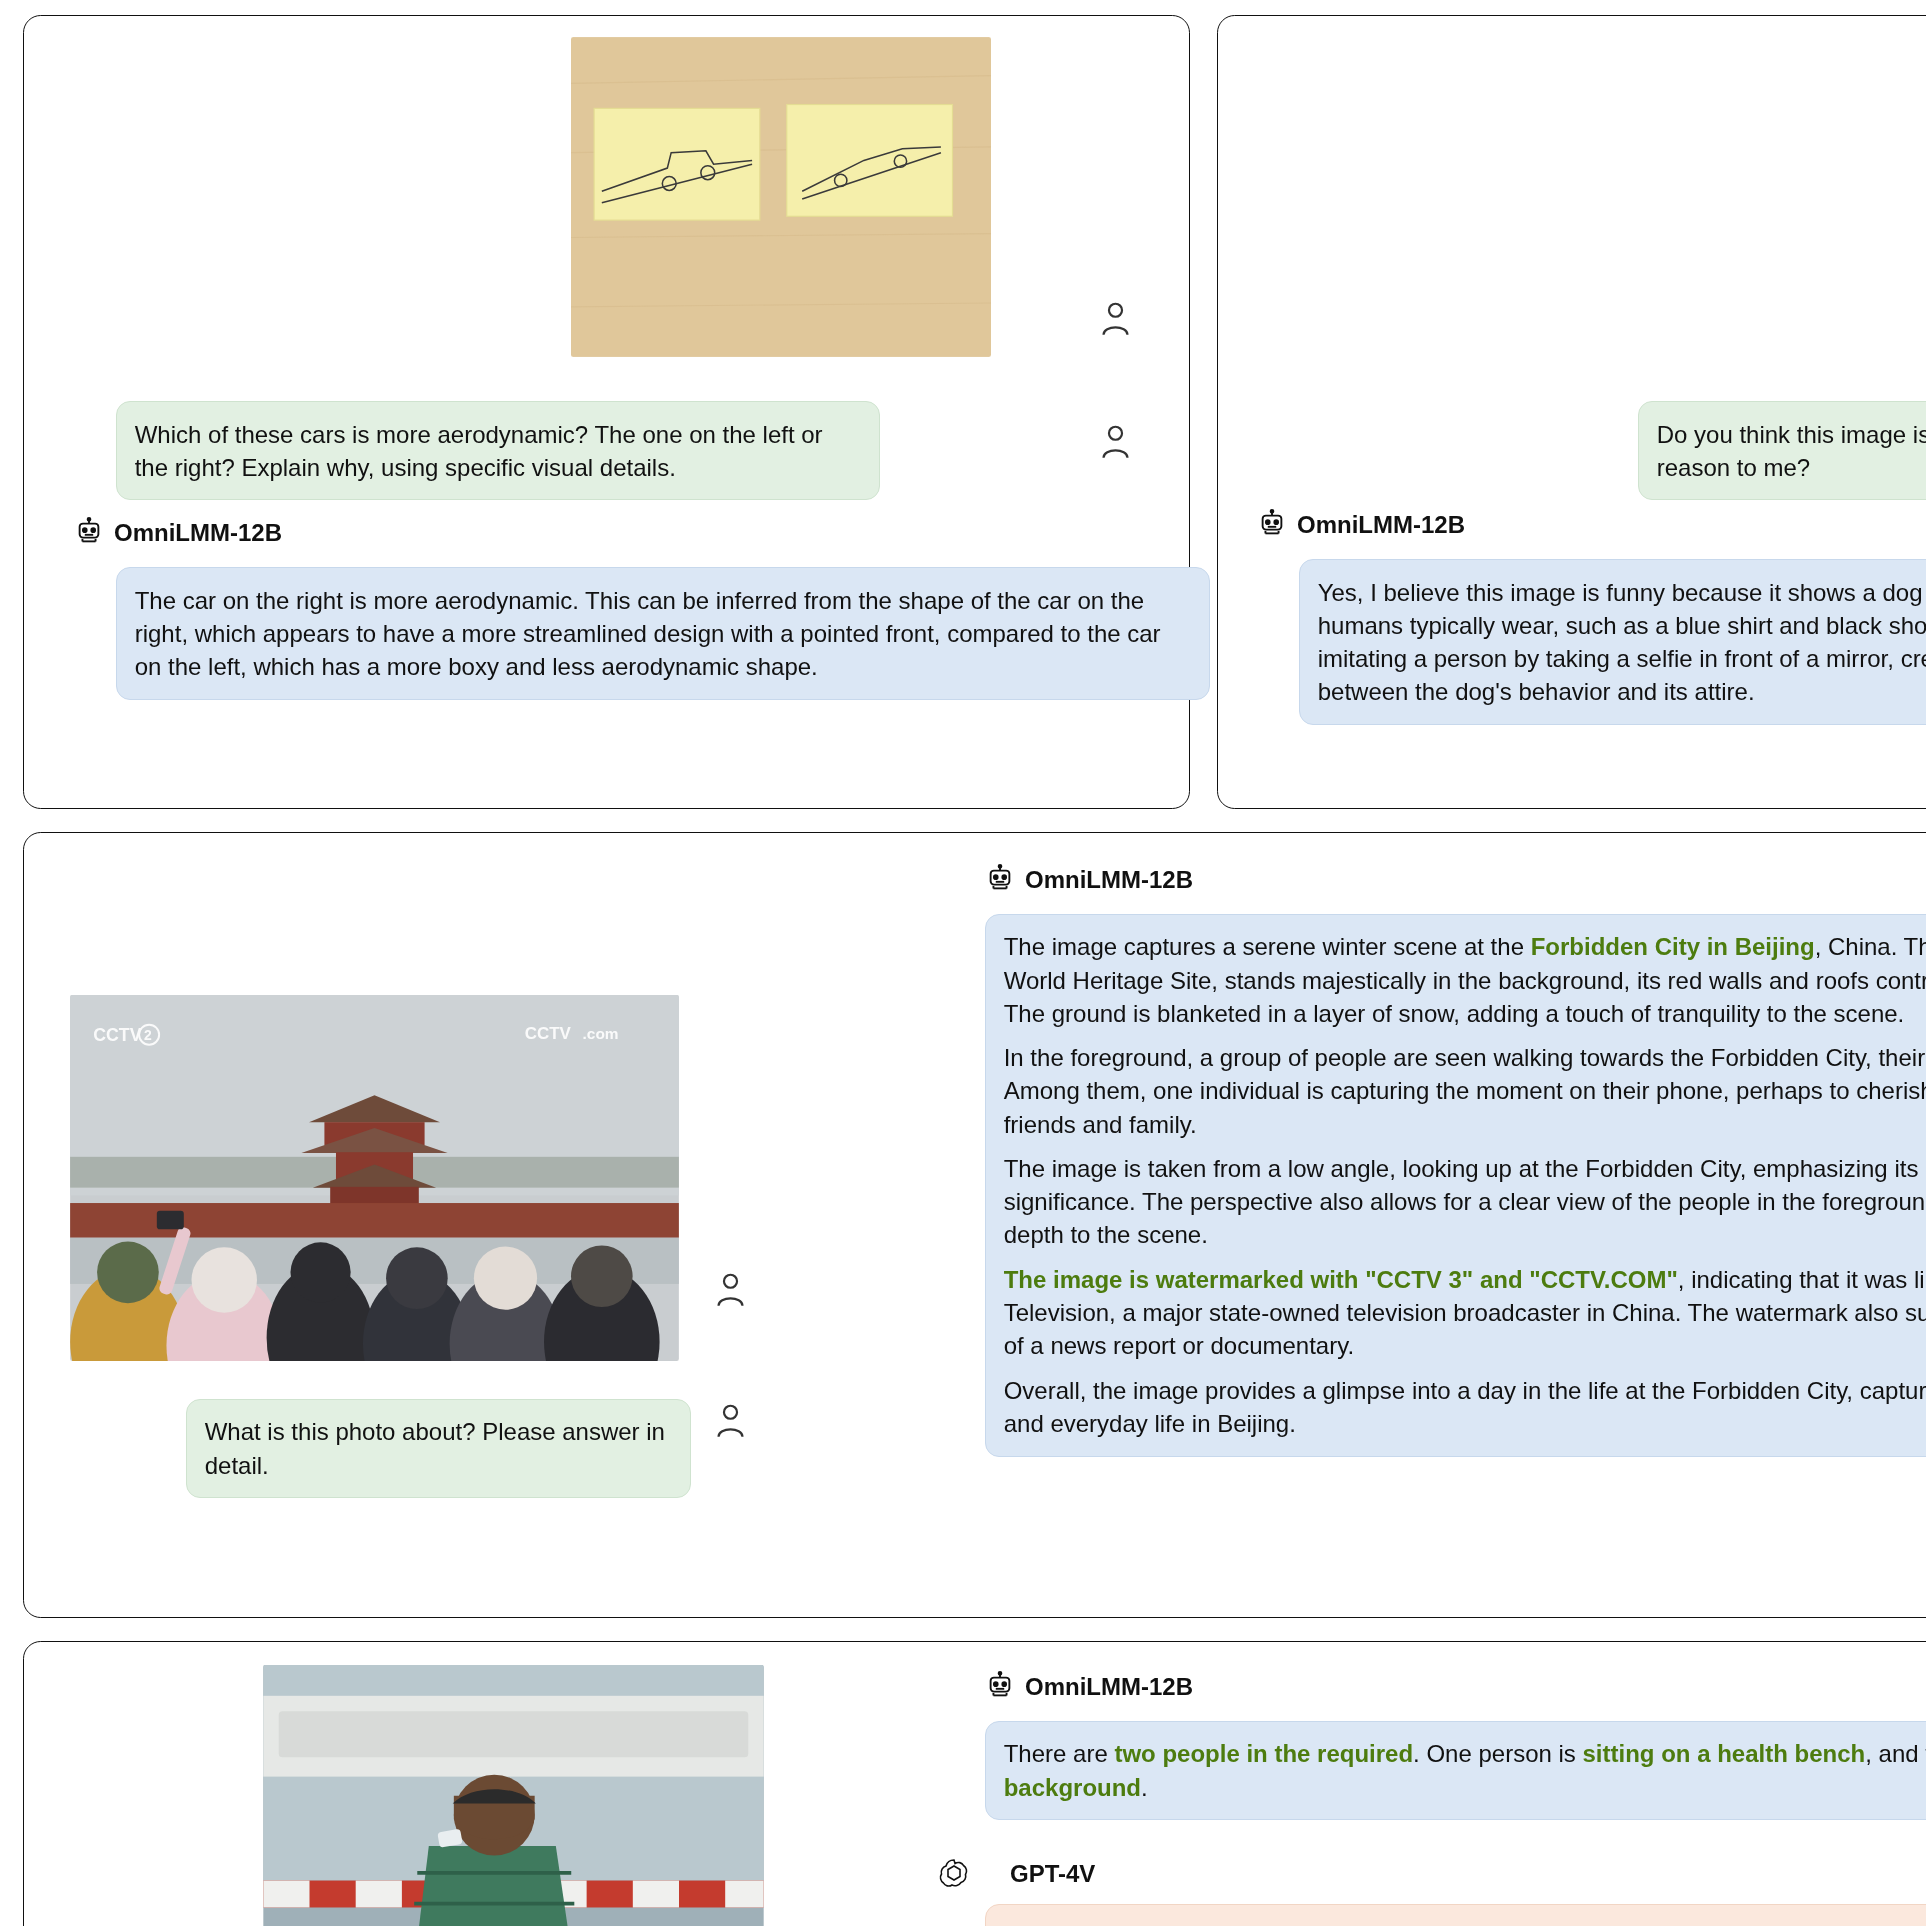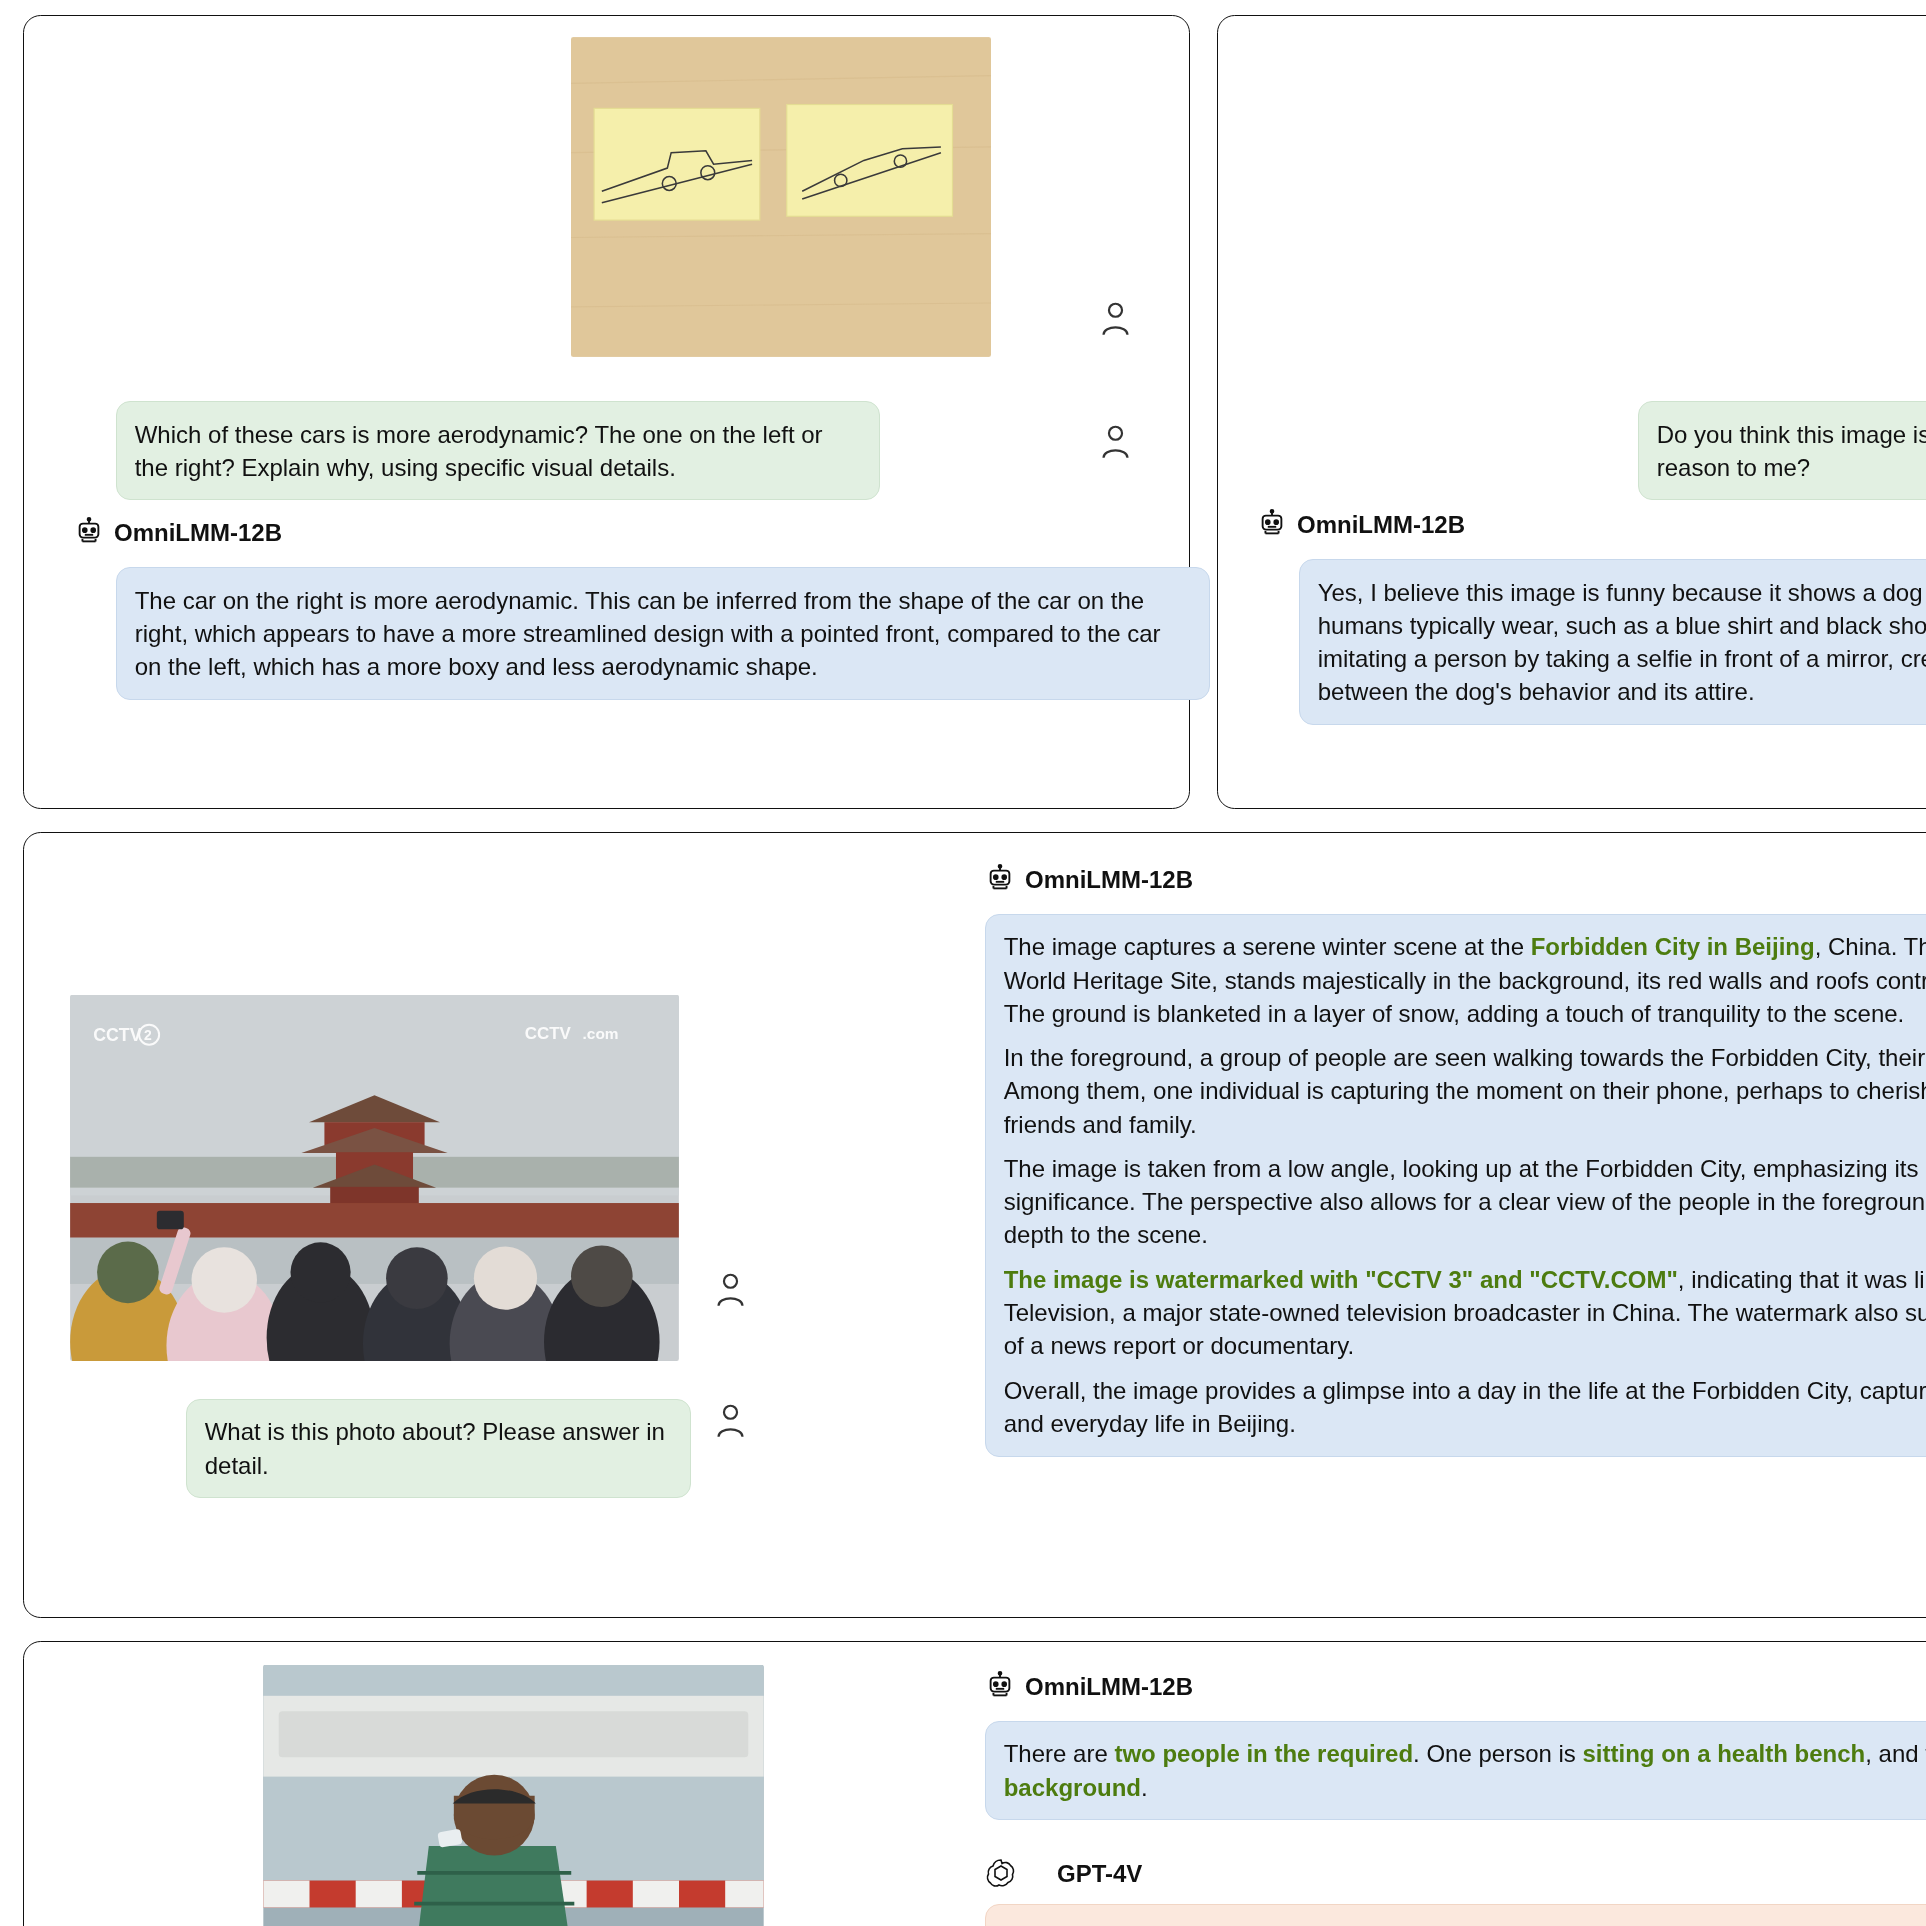--- a/index.html
+++ b/index.html
@@ -326,21 +326,21 @@
         <path d="M18 52 L46 52"></path>
         <path d="M18 52 L18 47 M46 52 L46 47"></path>
       </svg>
       <span>OmniLMM-12B</span>
     </div>
 
     <div style="position:absolute; left:961px; top:79px; width:1333px;" class="bubble model" id="bench-omni-answer">
     <p><span>There are </span><span class="hl-green">two people in the required</span><span>. One person is </span><span class="hl-green">sitting on a health bench</span><span>, and the other person is </span><span class="hl-green">walking in the background</span><span>.</span></p>
       </div>
 
-    <div class="speaker" style="position:absolute; left:961px; top:214px;gap:40px;">
+    <div class="speaker" style="position:absolute; left:914px; top:214px;gap:40px;">
       <svg class="gpt-ico" viewBox="0 0 64 64" fill="none" stroke="#111" stroke-width="3.2">
         <path d="M32 8 C24 8 18 13 16 20 C9 22 5 29 7 36 C3 42 5 50 11 54 C14 60 22 62 28 58 C34 61 42 59 46 53 C53 51 57 44 55 37 C59 31 57 23 51 19 C48 13 40 11 34 15 Z"></path>
         <path d="M32 20 L44 27 L44 41 L32 48 L20 41 L20 27 Z"></path>
       </svg>
       <span>GPT-4V</span>
     </div>
 
     <div style="position:absolute; left:961px; top:262px; width:1333px;" class="bubble gpt" id="bench-gpt-answer">
     <p><span>In the picture, </span><span class="hl-red">there is one person visible</span><span>. They are seated on a bench facing away from the camera, wearing a mask, suggesting that the photo may have been taken during a time when mask-wearing was recommended or required, possibly due to health regulations. The person is wearing a green striped shirt and dark pants, and a blue towel is draped over one side of the bench, which might suggest that they are in a waiting area, possibly at a sports facility, pool, or similar location. There are additional empty green seats next to the person, and </span></p>
       </div>

